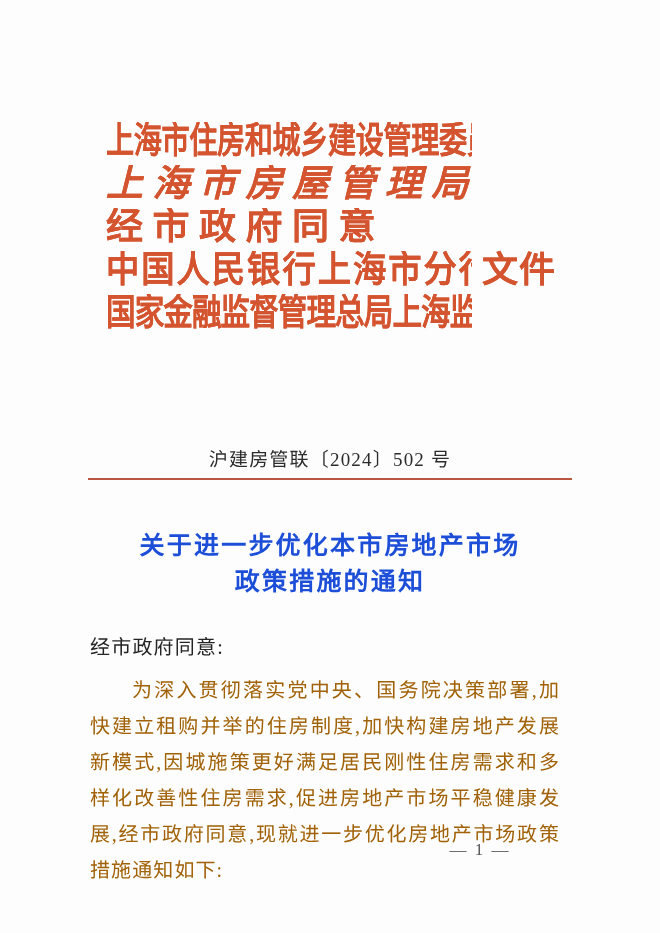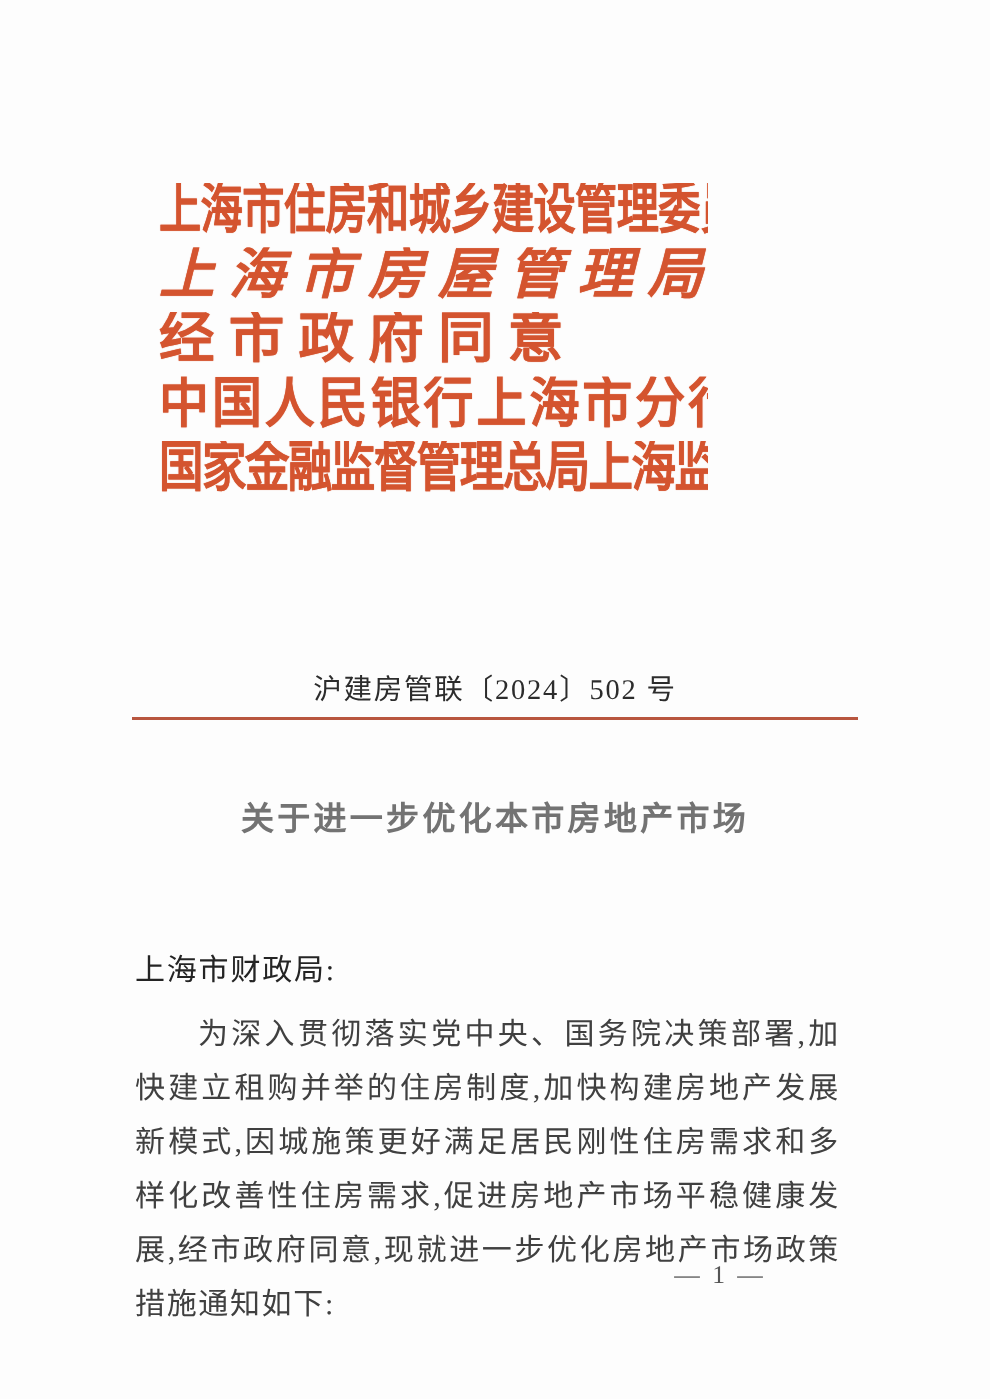--- a/index.html
+++ b/index.html
@@ -110,22 +110,22 @@
     position: absolute;
     left: 0;
     top: 528px;
     width: 660px;
     text-align: center;
   }
   .doc-title .t-line {
     display: block;
     font-family: "Liberation Serif", "DejaVu Serif", serif;
     font-weight: 700;
-    font-size: 22px;
-    color: #737373;
+    font-size: 25px;
+    color: #1d4ed8;
     letter-spacing: 2.2px;
     line-height: 36px;
     white-space: nowrap;
   }
 
   
   .body-text {
     position: absolute;
     left: 90px;
     top: 630px;
@@ -136,21 +136,21 @@
     font-size: 20px;
     color: #242424;
     letter-spacing: 1.2px;
     line-height: 34px;
     margin: 0 0 8px 0;
     white-space: nowrap;
   }
   .para {
     font-family: "Liberation Serif", "DejaVu Serif", serif;
     font-size: 20px;
-    color: #404040;
+    color: #a16207;
     letter-spacing: 1.1px;
     line-height: 36px;
     margin: 0;
     text-align: justify;
     text-justify: inter-ideograph;
     text-indent: 42px;
     word-break: break-all;
   }
 
   
@@ -178,32 +178,34 @@
 <div class="page">
 
   <div class="letterhead">
     <div class="lh-lines">
       <div class="lh-line l1"><span>上海市住房和城乡建设管理委员会</span></div>
       <div class="lh-line l2"><span>上海市房屋管理局</span></div>
       <div class="lh-line l3"><span>经市政府同意</span></div>
       <div class="lh-line l4"><span>中国人民银行上海市分行</span></div>
       <div class="lh-line l5"><span>国家金融监督管理总局上海监管局</span></div>
     </div>
+    <div class="lh-suffix">文件</div>
   </div>
 
   <div class="doc-number">沪建房管联〔2024〕502 号</div>
 
   <div class="red-rule"></div>
 
   <div class="doc-title">
     <span class="t-line">关于进一步优化本市房地产市场</span>
+    <span class="t-line">政策措施的通知</span>
   </div>
 
   <div class="body-text">
-    <p class="salutation">上海市财政局:</p>
+    <p class="salutation">经市政府同意:</p>
     <p class="para">为深入贯彻落实党中央、国务院决策部署,加快建立租购并举的住房制度,加快构建房地产发展新模式,因城施策更好满足居民刚性住房需求和多样化改善性住房需求,促进房地产市场平稳健康发展,经市政府同意,现就进一步优化房地产市场政策措施通知如下:</p>
   </div>
 
   <div class="page-footer">
     <span class="pg">— 1 —</span>
   </div>
 
 </div>
 
 </body></html>

